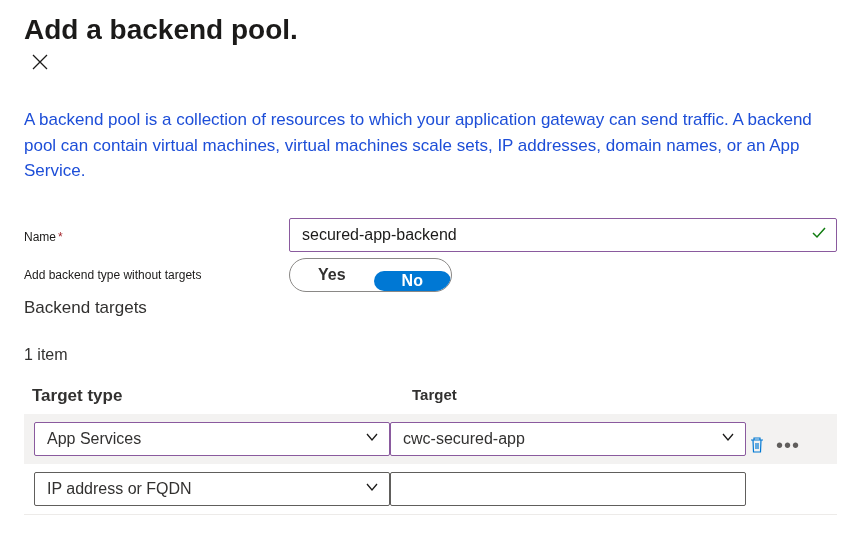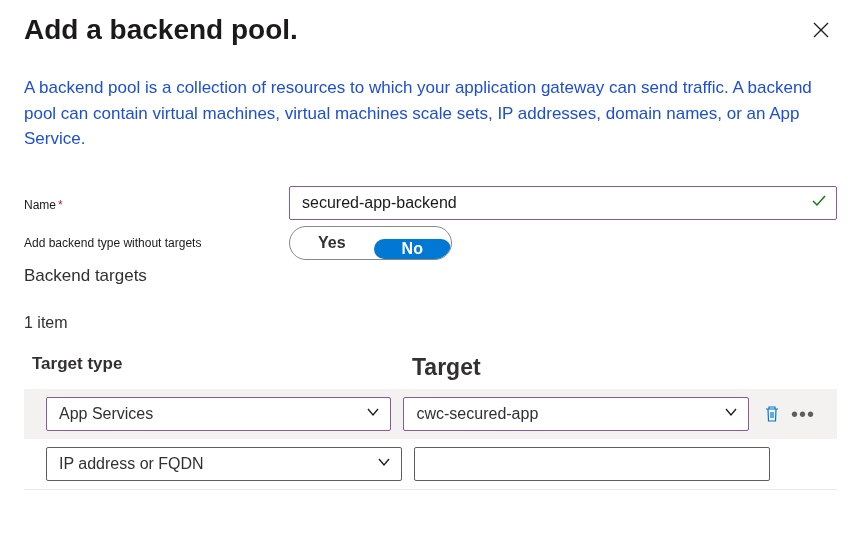--- a/index.html
+++ b/index.html
@@ -1,38 +1,38 @@
 <!DOCTYPE html>
 <html><head>
 <meta charset="utf-8">
 <style>
 * { box-sizing: border-box; margin: 0; padding: 0; font-family: "Segoe UI", Arial, sans-serif; }
 body { background: #fff; padding: 14px 24px; color: #323130; width: 861px; }
-.header { display: flex; justify-content: space-between; align-items: flex-start; }
+.header { display: flex; justify-content: space-between; align-items: flex-start; flex-direction: column; }
 .title { font-size: 28px; font-weight: 600; color: #1b1a19; }
 .close { width: 32px; height: 32px; display: flex; align-items: center; justify-content: center; cursor: pointer; }
 .close svg { width: 16px; height: 16px; }
 .desc { margin-top: 29px; font-size: 17px; line-height: 1.5; color: #1d4ed8; max-width: 815px; }
 .form { margin-top: 34px; }
 .row { display: flex; align-items: center; margin-bottom: 6px; }
 .label-col { width: 265px; font-size: 12px; color: #1b1a19; padding-top: 4px; }
 .req { color: #a4262c; margin-left: 2px; }
 .input-wrap { flex: 1; position: relative; max-width: 556px; }
 .textbox { width: 100%; height: 34px; border: 1px solid #8a5a9e; border-radius: 2px; padding: 0 28px 0 12px; font-size: 16px; color: #1b1a19; outline: none; }
 .check { position: absolute; right: 10px; top: 50%; transform: translateY(-50%); color: #107c10; }
 .toggle { display: inline-flex; border: 1px solid #8a8886; border-radius: 18px; overflow: hidden; height: 34px; background: #fff; }
 .toggle-opt { padding: 0 28px; display: flex; align-items: center; font-size: 16px; cursor: pointer; font-weight: bold; }
 .toggle-opt.active { background: #0078d4; color: #fff; border-radius: 18px; margin-top: 12px; }
 .section-label { font-size: 17px; margin-top: 4px; }
 .count { font-size: 16px; margin-top: 28px; }
 .targets-table { margin-top: 14px; }
 .thead { display: flex; padding: 8px 8px; }
 .col-type { width: 380px; font-size: 17px; font-weight: 600; }
-.col-target { width: 380px; font-size: 23px; font-weight: 600; }
-.trow { display: flex; align-items: center; padding: 8px 22px; gap: 12px; }
+.col-target { width: 380px; font-size: 15px; font-weight: 600; }
+.trow { display: flex; align-items: flex-end; padding: 8px 10px; }
 .trow.odd { background: #f3f2f1; }
 .trow.even { background: #fff; border-bottom: 1px solid #edebe9; }
 .select { position: relative; height: 34px; border: 1px solid #8a5a9e; border-radius: 2px; background: #fff; display: flex; align-items: center; padding: 0 36px 0 12px; font-size: 16px; cursor: pointer; }
 .select.gray { border-color: #605e5c; }
 .select-type { width: 356px; }
 .select-target { width: 356px; }
 .chev { position: absolute; right: 10px; top: 50%; transform: translateY(-50%); }
 .actions { display: flex; align-items: center; gap: 8px; }
 .icon-btn { width: 22px; height: 22px; display: flex; align-items: center; justify-content: center; cursor: pointer; color: #0078d4; }
 .more { color: #605e5c; font-size: 20px; letter-spacing: 1px; cursor: pointer; line-height: 1; }

